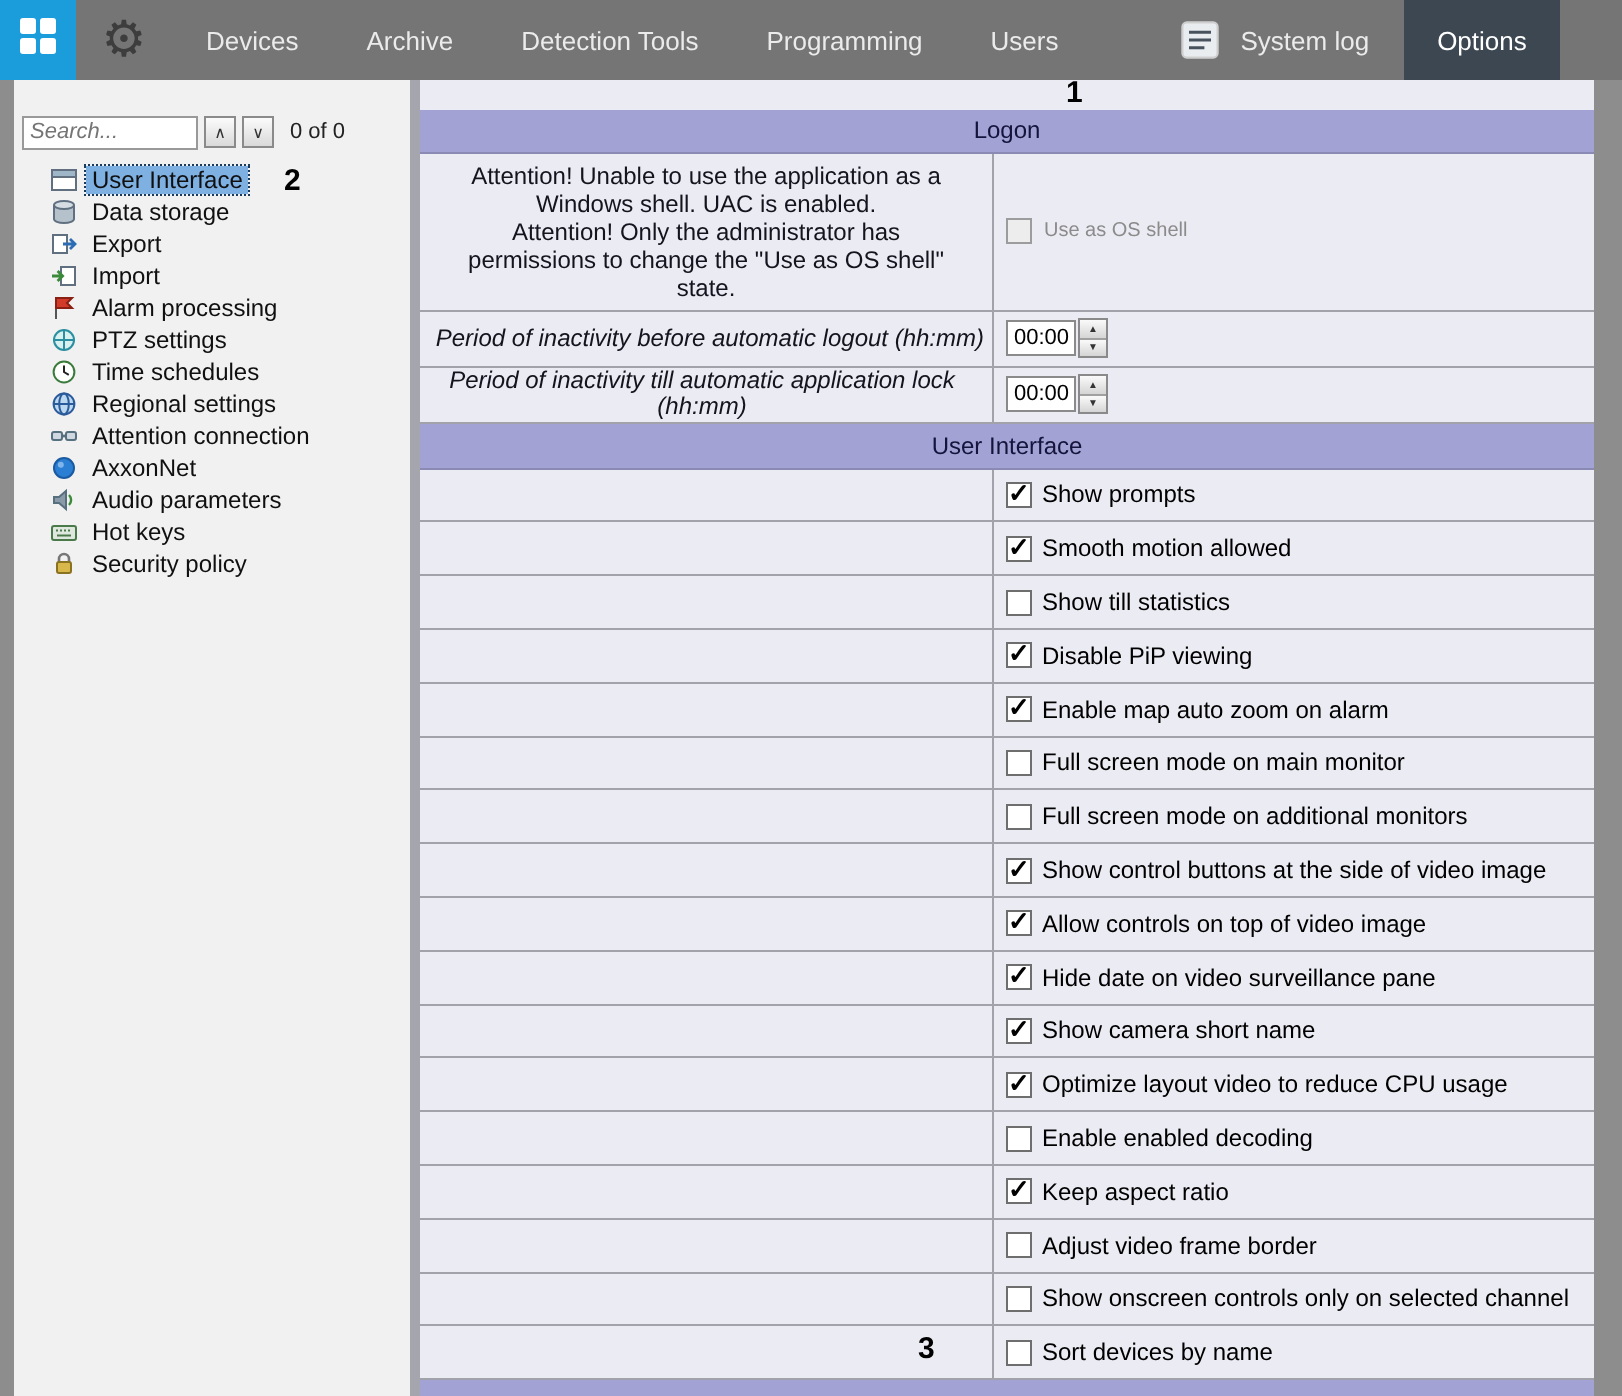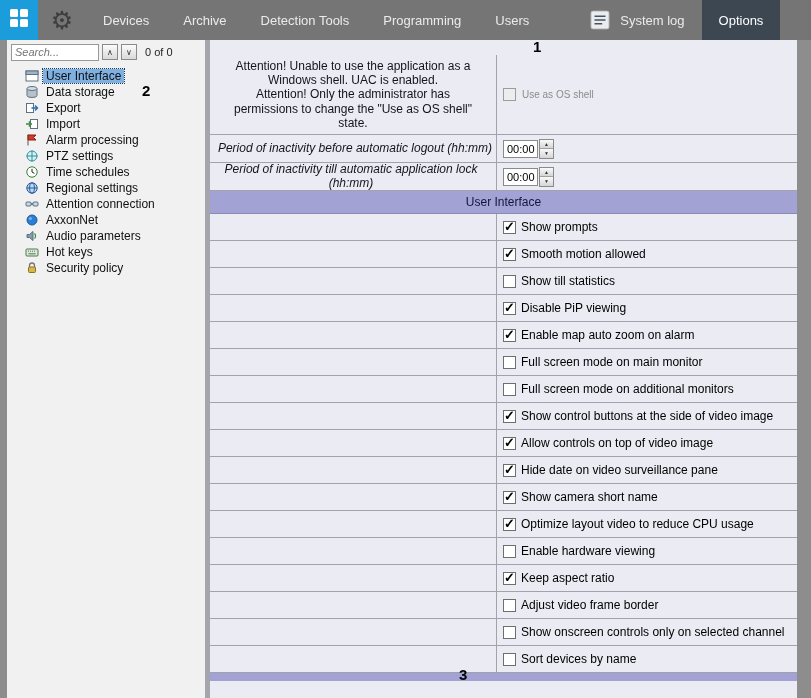--- a/index.html
+++ b/index.html
@@ -11,21 +11,21 @@
   .app-btn { width: 38px; background: #1b9ddb; display: flex; align-items: center; justify-content: center; cursor: pointer; }
   .gear-btn { width: 48px; display: flex; align-items: center; justify-content: center; color: #3d3d3d; font-size: 25px; cursor: pointer; }
   .menu-item { display: flex; align-items: center; padding: 0 17px; color: #ebebeb; font-size: 13px; cursor: pointer; white-space: nowrap; }
   .menu-item.selected { background: #3c4752; color: #ffffff; }
   .menu-item.syslog { margin-left: 26px; gap: 9px; }
   .syslog-icon { display: flex; align-items: center; }
 
   
   .body { display: flex; height: 658px; }
   .left-strip { width: 7px; background: #8d8d8d; }
-  .sidebar { width: 198px; background: #f1f1f1; }
+  .sidebar { width: 198px; background: #f1f1f1; padding-top: 14px; }
   .v-divider { width: 5px; background: #a5a5ae; }
   .right-strip { width: 14px; background: #8d8d8d; }
 
   
   .search-row { height: 24px; display: flex; align-items: center; padding: 0 4px; gap: 3px; }
   .search-input { width: 88px; height: 17px; border: 1px solid #999; font-style: italic; font-size: 11px; color: #555; padding: 0 3px; font-family: "Liberation Sans", sans-serif; background: #fff; }
   .nav-btn { width: 16px; height: 16px; border: 1px solid #8a8a8a; background: linear-gradient(#fbfbfb, #d9d9d9); font-size: 8px; color: #333; display: flex; align-items: center; justify-content: center; cursor: pointer; }
   .match-count { font-size: 11px; color: #222; margin-left: 5px; }
   .tree { list-style: none; margin-top: 4px; padding-left: 18px; }
   .tree-item { height: 16px; display: flex; align-items: center; gap: 4px; font-size: 12px; color: #101010; cursor: pointer; white-space: nowrap; }
@@ -235,20 +235,21 @@
           <span class="tlabel">Security policy</span>
         </li>
       </ul>
     </div>
 
     <div class="v-divider"></div>
 
     <div class="main">
       <div class="top-gap"></div>
 
+      <div class="sec-header">Logon</div>
 
       <div class="row attention-row">
         <div class="cell-l">Attention! Unable to use the application as a
 Windows shell. UAC is enabled.
 Attention! Only the administrator has
 permissions to change the "Use as OS shell"
 state.</div>
         <div class="cell-r">
           <span class="checkbox disabled"></span>
           <span>Use as OS shell</span>
@@ -372,21 +373,21 @@
         <div class="cell-l"></div>
         <div class="cell-r">
           <span class="checkbox checked"></span>
           <span>Optimize layout video to reduce CPU usage</span>
         </div>
       </div>
       <div class="row opt-row">
         <div class="cell-l"></div>
         <div class="cell-r">
           <span class="checkbox"></span>
-          <span>Enable hardware viewing</span>
+          <span>Enable enabled decoding</span>
         </div>
       </div>
       <div class="row opt-row">
         <div class="cell-l"></div>
         <div class="cell-r">
           <span class="checkbox checked"></span>
           <span>Keep aspect ratio</span>
         </div>
       </div>
       <div class="row opt-row">

